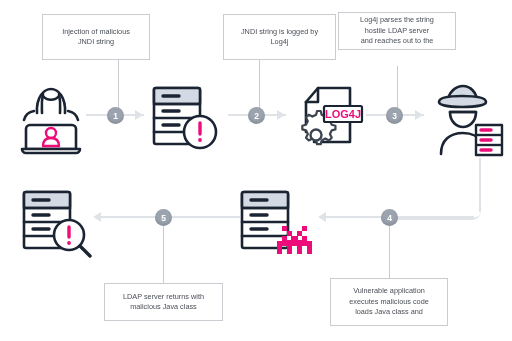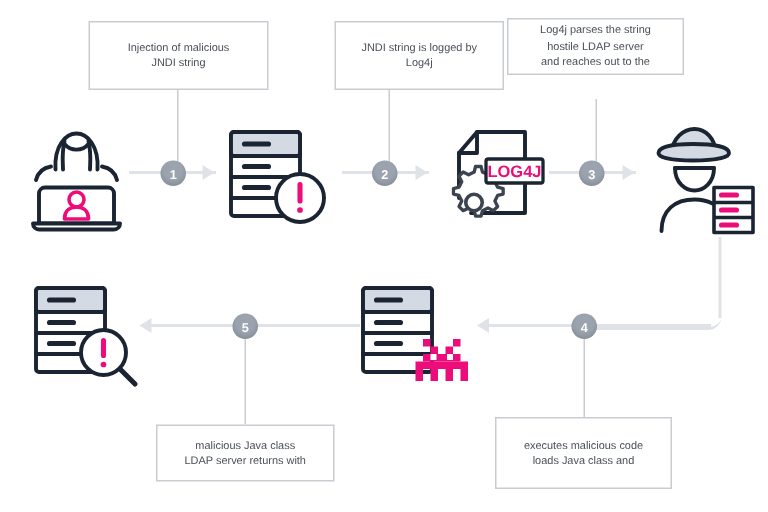--- a/index.html
+++ b/index.html
@@ -36,21 +36,21 @@
          display:flex;align-items:center;justify-content:center;
          box-shadow:inset 0 -2px 3px rgba(0,0,0,.12);}
 
   svg{display:block;overflow:visible;}
 </style>
 </head>
 <body>
 
 <div id="stage">
 
-  <div class="callout" style="left:59px;top:14px;width:120px;height:46px;">
+  <div class="callout" style="left:42px;top:14px;width:108px;height:46px;">
     <span>
       <span>Injection of malicious</span>
       <span>JNDI string</span>
     </span>
   </div>
   <div class="vline" style="left:118px;top:60px;height:55px;"></div>
 
   <div class="callout" style="left:199px;top:14px;width:113px;height:46px;margin-left:24px;">
     <span>
       <span>JNDI string is logged by</span>
@@ -226,25 +226,26 @@
         <circle cx="51" cy="47" r="15" fill="#ffffff" stroke="#1b2432" stroke-width="2.6"></circle>
         <line x1="62" y1="58" x2="72" y2="68" stroke="#1b2432" stroke-width="3.4" stroke-linecap="round"></line>
         <line x1="51" y1="39" x2="51" y2="49" stroke="#ec0d7a" stroke-width="3.4" stroke-linecap="round"></line>
         <circle cx="51" cy="55" r="1.9" fill="#ec0d7a"></circle>
       </g>
     </svg>
   </div>
 
   <div class="callout" style="left:104px;top:283px;width:119px;height:38px;">
     <span>
+      <span>LDAP server returns with</span>
       <span>malicious Java class</span>
-      <span>LDAP server returns with</span>
     </span>
   </div>
 
   <div class="callout" style="left:330px;top:278px;width:118px;height:48px;">
     <span>
+      <span>Vulnerable application</span>
       <span>executes malicious code</span>
       <span>loads Java class and</span>
     </span>
   </div>
 
 </div>
 
 </body></html>

